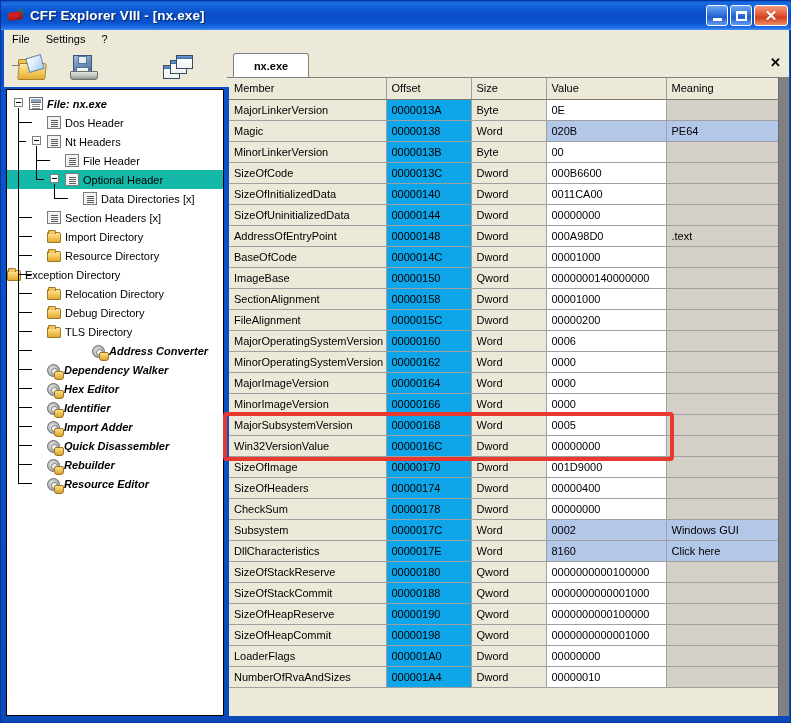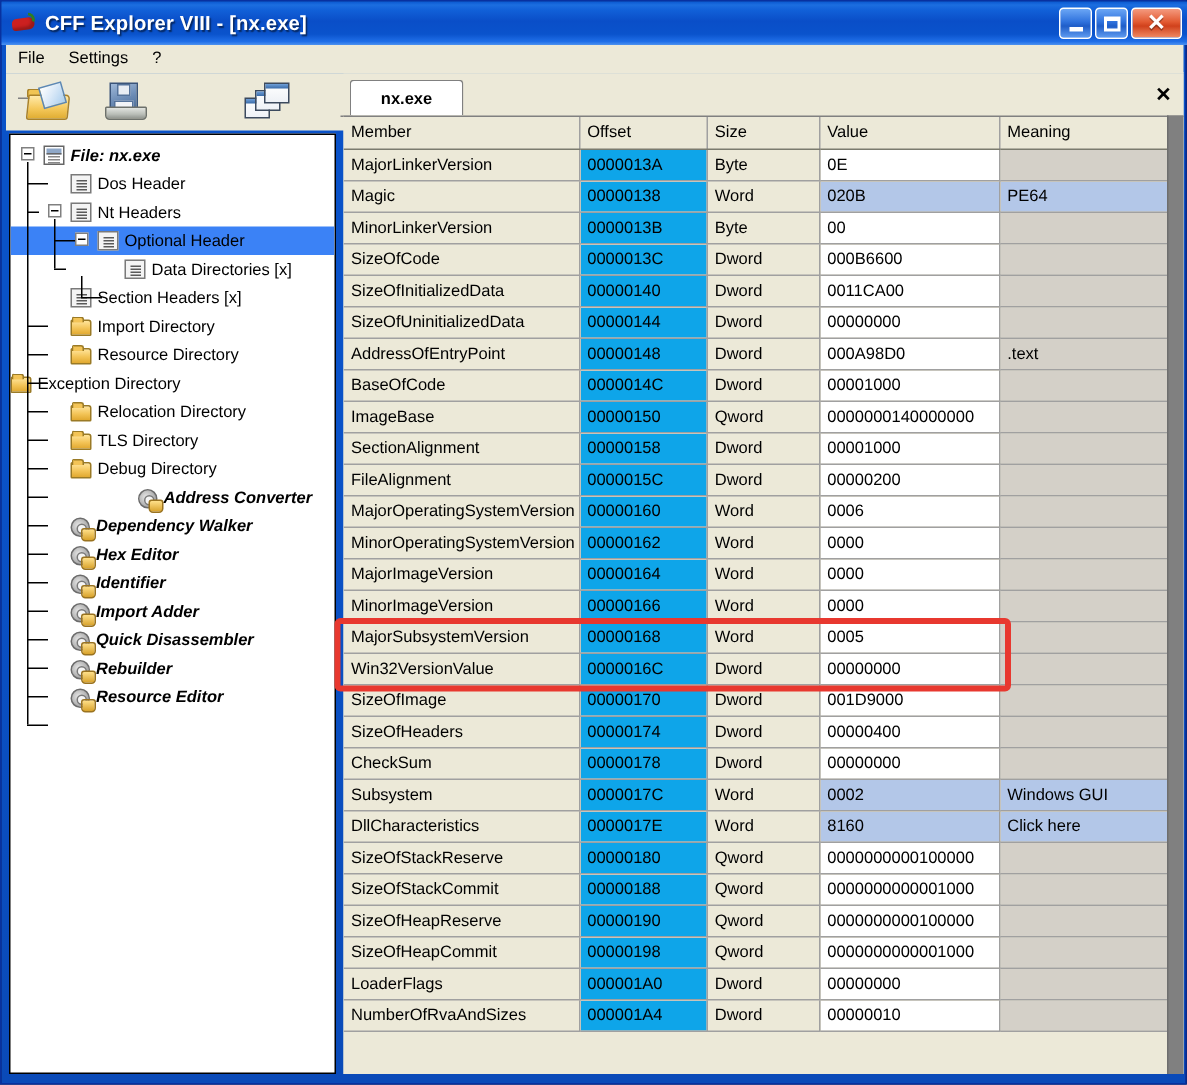--- a/index.html
+++ b/index.html
@@ -155,21 +155,21 @@
   .sidebar {
     position: absolute; left: 5px; top: 88px; width: 218px; height: 627px;
     background: #ffffff; border: 1px solid #000000;
     overflow: hidden;
   }
   .tree { position: relative; padding: 4px 0 0 0; }
   .tnode {
     position: relative; height: 19px; display: flex; align-items: center;
     white-space: nowrap; font-size: 11px; color: #000; cursor: default;
   }
-  .tnode.sel { background: #3b82f6; }
+  .tnode.sel { background: #14b8a6; }
   .tnode .lbl { color:#000; }
   .tnode.bold .lbl { font-weight: bold; font-style: italic; }
   .exp {
     position: absolute; width: 9px; height: 9px;
     background: #fff; border: 1px solid #808080;
     display:flex; align-items:center; justify-content:center;
     font-size: 9px; line-height: 7px; color:#000; font-family:"Liberation Mono",monospace;
   }
   .exp::before {
     content:""; position:absolute; left:1px; top:3px; width:5px; height:1px; background:#000;
@@ -364,20 +364,24 @@
         </div>
         <div class="tnode" style="padding-left: 40px;">
           <div class="ico page"></div>
           <span class="lbl">Dos Header</span>
         </div>
         <div class="tnode" style="padding-left: 40px;">
           <div class="exp" style="left: 25px; top: 4px;"></div>
           <div class="ico page"></div>
           <span class="lbl">Nt Headers</span>
         </div>
+        <div class="tnode" style="padding-left: 58px;">
+          <div class="ico page"></div>
+          <span class="lbl">File Header</span>
+        </div>
         <div class="tnode sel" style="padding-left: 58px;">
           <div class="exp" style="left: 43px; top: 4px;"></div>
           <div class="ico page"></div>
           <span class="lbl">Optional Header</span>
         </div>
         <div class="tnode" style="padding-left: 76px;">
           <div class="ico page"></div>
           <span class="lbl">Data Directories [x]</span>
         </div>
         <div class="tnode" style="padding-left: 40px;">
@@ -395,25 +399,25 @@
         <div class="tnode" style="">
           <div class="ico folder"></div>
           <span class="lbl">Exception Directory</span>
         </div>
         <div class="tnode" style="padding-left: 40px;">
           <div class="ico folder"></div>
           <span class="lbl">Relocation Directory</span>
         </div>
         <div class="tnode" style="padding-left: 40px;">
           <div class="ico folder"></div>
-          <span class="lbl">TLS Directory</span>
+          <span class="lbl">Debug Directory</span>
         </div>
         <div class="tnode" style="padding-left: 40px;">
           <div class="ico folder"></div>
-          <span class="lbl">Debug Directory</span>
+          <span class="lbl">TLS Directory</span>
         </div>
         <div class="tnode bold" style="padding-left: 40px; margin-left: 45px;">
           <div class="ico gear"></div>
           <span class="lbl">Address Converter</span>
         </div>
         <div class="tnode bold" style="padding-left: 40px;">
           <div class="ico gear"></div>
           <span class="lbl">Dependency Walker</span>
         </div>
         <div class="tnode bold" style="padding-left: 40px;">

